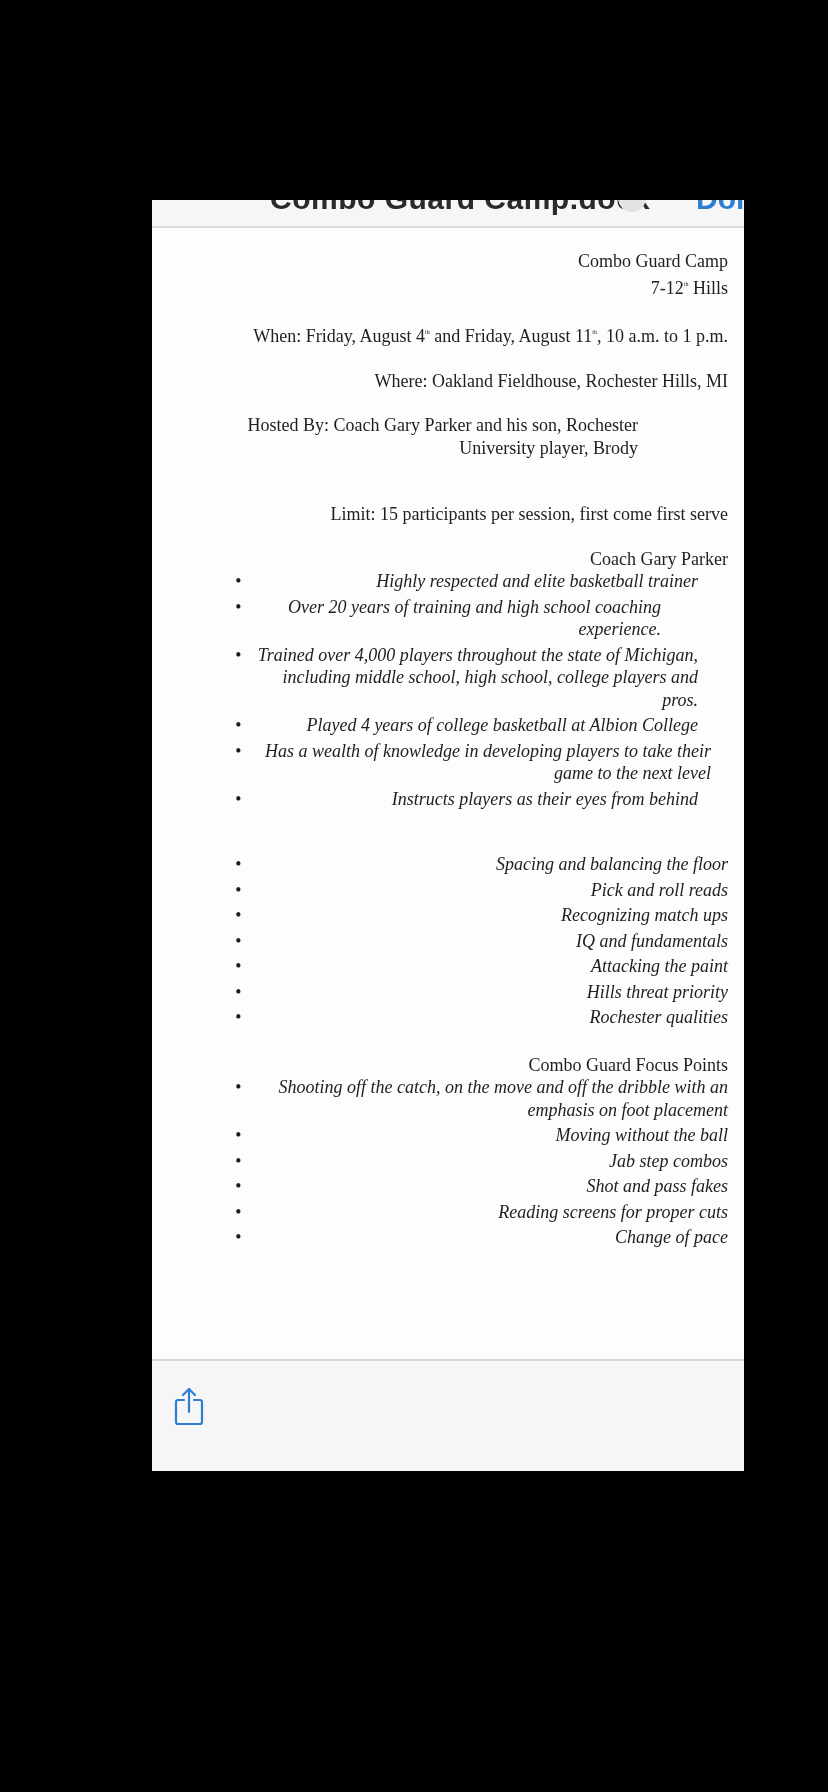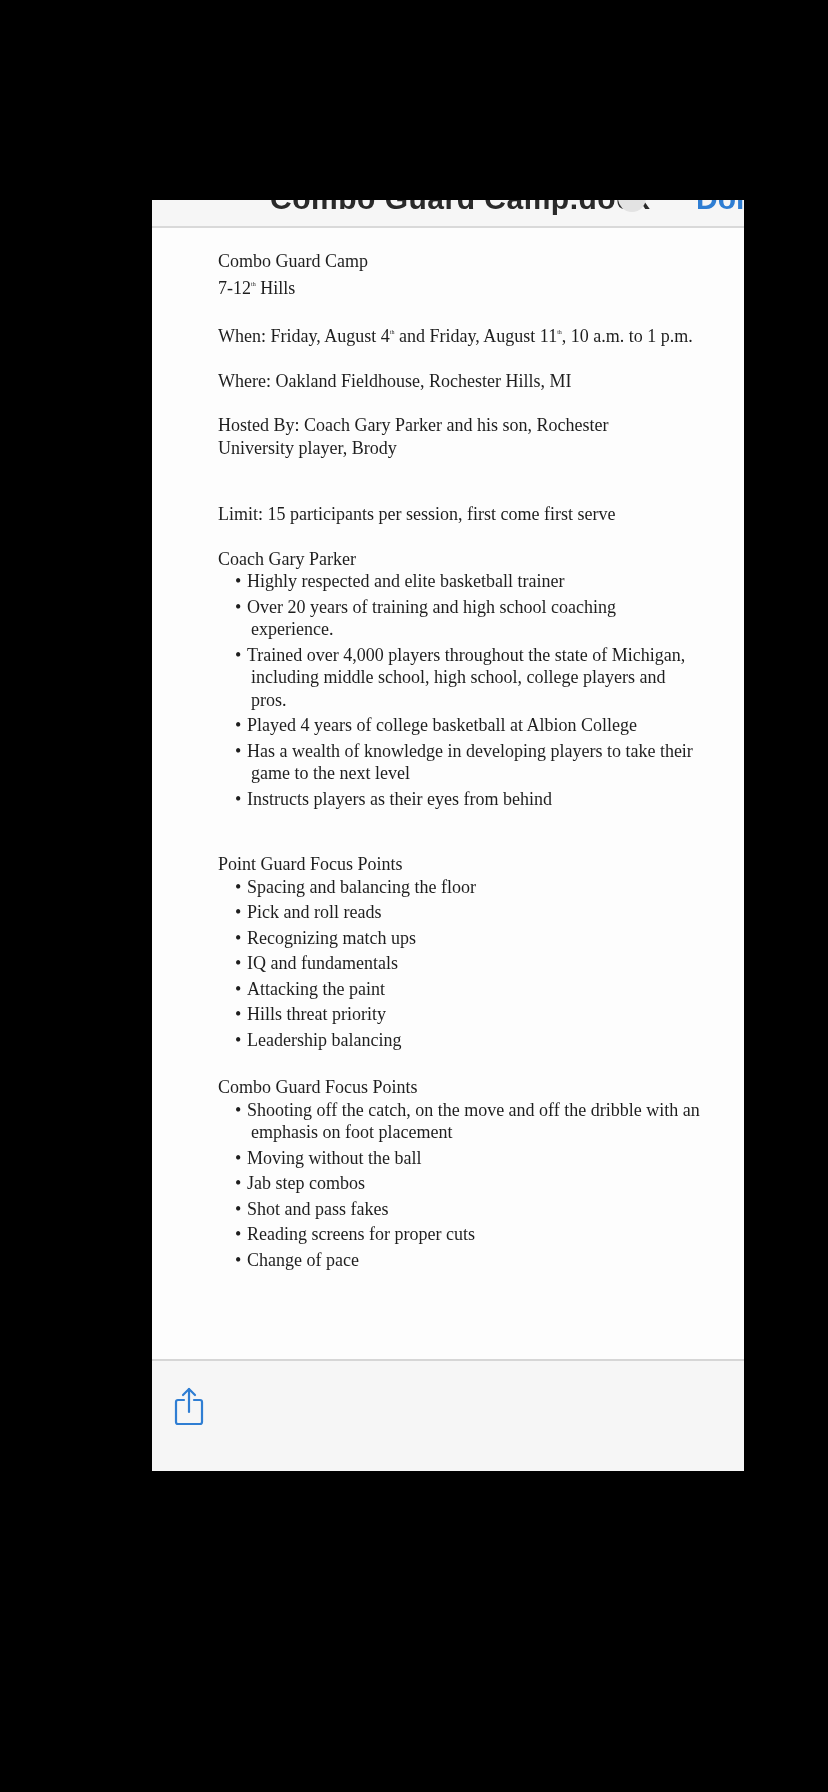--- a/index.html
+++ b/index.html
@@ -2,21 +2,21 @@
 <html><head>
 <meta charset="utf-8">
 <style>
   html, body { margin:0; padding:0; }
   body {
     width:828px; height:1792px; background:#000; position:relative; overflow:hidden;
     font-family:"Liberation Serif", "DejaVu Serif", serif;
   }
   .panel {
     position:absolute; left:152px; top:200px; width:592px; height:1271px;
-    background:#fdfdfd; overflow:hidden;
+    background:#fdfdfd; overflow:hidden;text-align:right;
   }
   .topbar {
     position:absolute; left:0; top:0; width:100%; height:26px;
     background:#f6f6f6; border-bottom:2px solid #d9d9d9; overflow:hidden;
   }
   .topbar .title {
     position:absolute; left:118px; top:-18px; font-family:"Liberation Sans", sans-serif;
     font-weight:bold; font-size:30px; color:#2a2a2a; white-space:nowrap; letter-spacing:0.5px;
   }
   .topbar .circle {
@@ -28,21 +28,21 @@
     font-weight:bold; font-size:30px; color:#2f7ed3; white-space:nowrap;
   }
   .doc {
     position:absolute; left:66px; top:50px; width:510px;
     font-size:18px; line-height:22.5px; color:#1e1e1e;
   }
   .doc p { margin:0; }
   .gap { height:22px; }
   .gap-big { height:40px; }
   sup { font-size:6px; vertical-align:8px; }
-  ul { margin:0; padding:0; list-style:none; }
+  ul { margin:0; padding:0; list-style:none;font-style:italic; }
   ul li { position:relative; padding-left:33px; text-indent:-4px; margin:0 0 3px 0; }
   ul li::before {
     content:"•"; position:absolute; left:17px; text-indent:0;
   }
   .bottombar {
     position:absolute; left:0; top:1159px; width:100%; height:112px;
     background:#f6f6f6; border-top:2px solid #d6d6d6;
   }
   .share {
     position:absolute; left:22px; top:25px; width:30px; height:40px;
@@ -76,29 +76,28 @@
     <ul style="width:480px">
       <li>Highly respected and elite basketball trainer</li>
       <li style="width:410px">Over 20 years of training and high school coaching experience.</li>
       <li>Trained over 4,000 players throughout the state of Michigan, including middle school, high school, college players and pros.</li>
       <li>Played 4 years of college basketball at Albion College</li>
       <li style="width:460px">Has a wealth of knowledge in developing players to take their game to the next level</li>
       <li>Instructs players as their eyes from behind</li>
     </ul>
     <div class="gap-big"></div>
 
-    <p>Point Guard Focus Points</p>
     <ul>
       <li>Spacing and balancing the floor</li>
       <li>Pick and roll reads</li>
       <li>Recognizing match ups</li>
       <li>IQ and fundamentals</li>
       <li>Attacking the paint</li>
       <li>Hills threat priority</li>
-      <li>Leadership balancing</li>
+      <li>Rochester qualities</li>
     </ul>
     <div class="gap"></div>
 
     <p>Combo Guard Focus Points</p>
     <ul>
       <li>Shooting off the catch, on the move and off the dribble with an emphasis on foot placement</li>
       <li>Moving without the ball</li>
       <li>Jab step combos</li>
       <li>Shot and pass fakes</li>
       <li>Reading screens for proper cuts</li>

